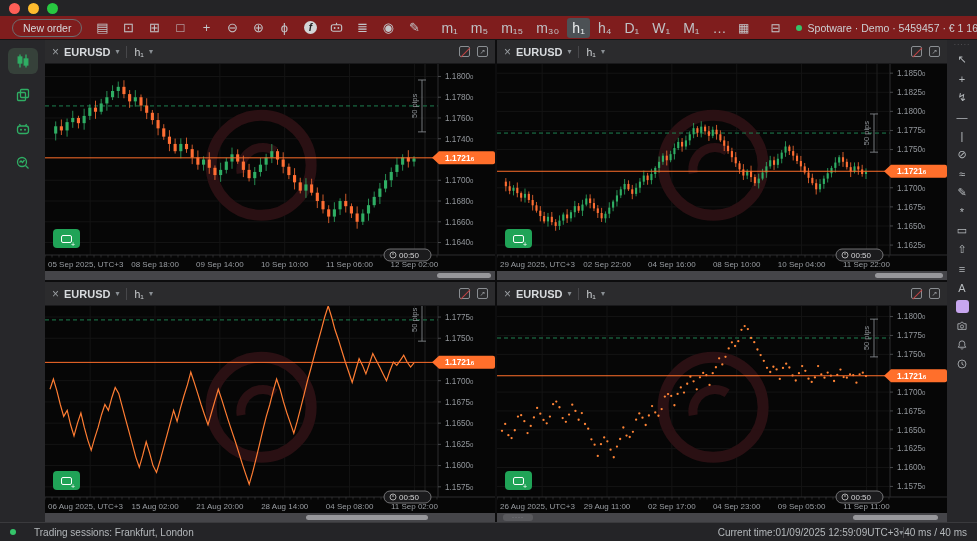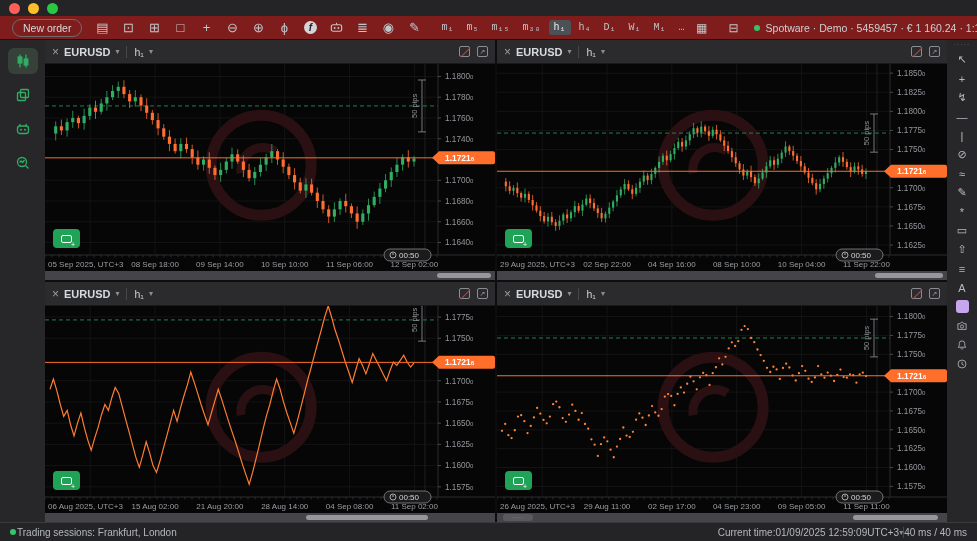--- a/index.html
+++ b/index.html
@@ -15,21 +15,21 @@
 
   
   .toolbar { position:absolute; left:0; top:16px; width:977px; height:24px; background:#7f1d1d; display:flex; align-items:center; padding:0 8px 0 12px; border-bottom:1px solid #151516; }
   .new-order { font-size:10.5px; color:#d6d9db; background:transparent; border:1px solid #6d6d70; border-radius:10px; padding:2px 10px; white-space:nowrap; }
   .tb-icons { display:flex; align-items:center; gap:2px; margin-left:8px; }
   .tb-icon { width:24px; height:20px; display:flex; align-items:center; justify-content:center; font-size:13px; color:#c3c6c9; }
   .tb-icon.circle-f { font-size:10px; }
   .tb-icon.circle-f i { font-style:italic; font-weight:bold; background:#d3d5d7; color:#202022; width:13px; height:13px; border-radius:50%; display:flex; align-items:center; justify-content:center; }
   .tb-icon svg { width:15px; height:15px; stroke-width:1.2; }
   .tb-tfs { display:flex; align-items:center; gap:3px; margin-left:10px; }
-  .tf { font-size:10px; color:#bfc2c5; padding:2px 5px; border-radius:3px; white-space:nowrap;font-family:Liberation Mono, monospace; }
+  .tf { font-size:14px; color:#bfc2c5; padding:2px 5px; border-radius:3px; white-space:nowrap; }
   .tf.active { background:#4c5155; color:#eceeef; }
   .tb-right { margin-left:auto; display:flex; align-items:center; gap:8px; }
   .tb-right .tb-icon { font-size:12px; }
   .acct { display:flex; align-items:center; gap:6px; font-size:10.5px; color:#ccd0d3; white-space:nowrap; }
   .dot { width:6px; height:6px; border-radius:50%; }
   .chev { font-size:8px; color:#8a8f94; }
 
   
   .left-sidebar { position:absolute; left:0; top:40px; width:45px; height:482px; background:#27272a; display:flex; flex-direction:column; align-items:center; padding-top:8px; gap:8px; }
   .ls-item { width:30px; height:26px; border-radius:6px; display:flex; align-items:center; justify-content:center; color:#2fae64; }
@@ -59,21 +59,21 @@
   .panel-body svg.chart { position:absolute; inset:0; width:100%; height:100%; }
   .qt-btn { position:absolute; left:8px; bottom:23px; width:27px; height:19px; background:#1fa05a; background:#20a357; border:none; border-radius:4px; display:flex; align-items:center; justify-content:center; }
   .qt-glyph { width:11px; height:8px; border:1.4px solid #fff; border-radius:2px; position:relative; }
   .qt-glyph::after { content:"+"; position:absolute; right:-4px; bottom:-6px; color:#fff; font-size:7px; }
   .panel-scroll { height:9px; flex:0 0 9px; background:#454549; position:relative; }
   .panel-scroll .thumb { position:absolute; top:2px; height:5px; background:#97979b; border-radius:3px; }
   .more-tab { position:absolute; left:6px; top:1px; width:30px; height:7px; background:#5a5a5e; border-radius:3px; color:#b5b5b8; font-size:6px; line-height:6px; text-align:center; letter-spacing:1px; }
 
   
   .statusbar { position:absolute; left:0; top:522px; width:977px; height:19px; background:#242427; border-top:1px solid #3a3a3d; display:flex; align-items:center; padding:0 10px; font-size:10px; color:#b4b8bb; }
-  .sb-left { display:flex; align-items:center; gap:1px; }
+  .sb-left { display:flex; align-items:center; gap:18px; }
   .sb-right { margin-left:auto; display:flex; align-items:center; }
   .sb-sep { width:1px; height:11px; background:#4a4a4d; }
 
   svg.chart text { font-family:"Liberation Sans", sans-serif; }
 </style>
 </head>
 <body>
 
 <div class="app">
 

